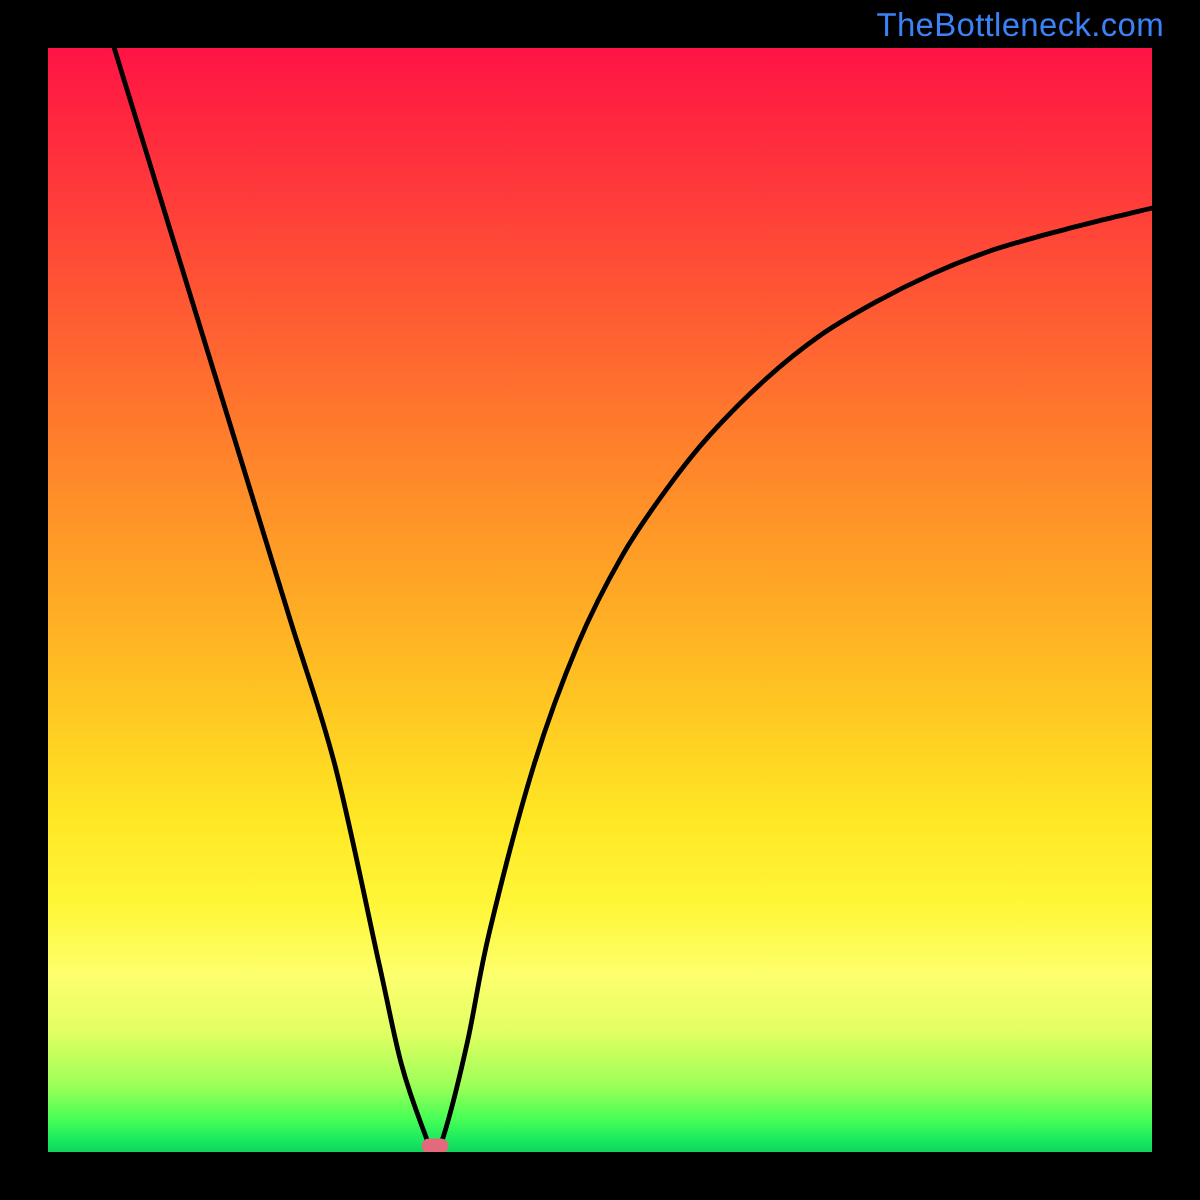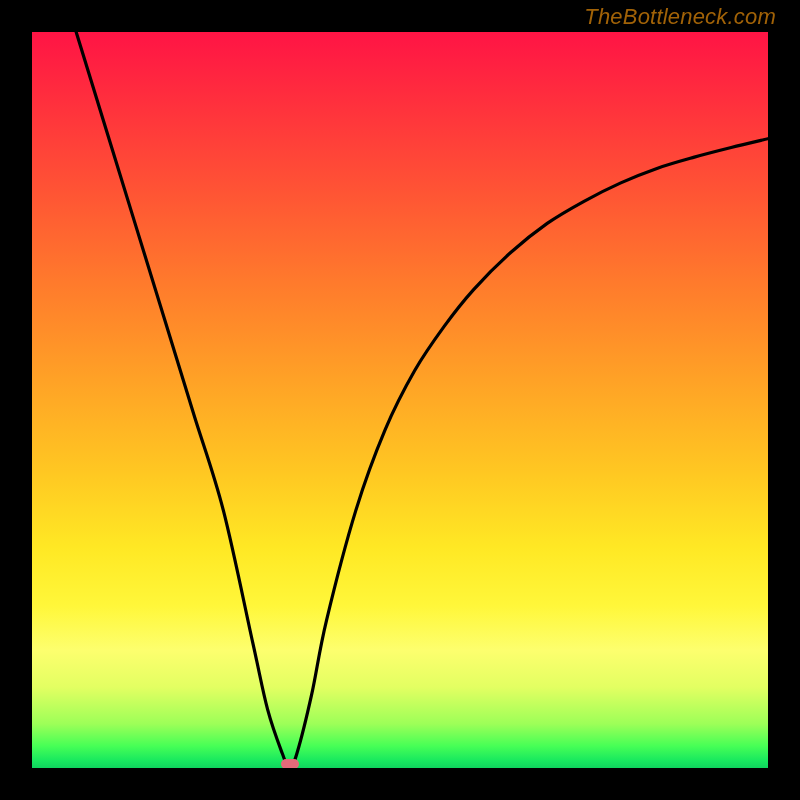--- a/index.html
+++ b/index.html
@@ -14,26 +14,25 @@
   .frame {
     position: relative;
     width: 800px;
     height: 800px;
     background: #000000;
   }
   .watermark {
     position: absolute;
     top: 4px;
     right: 24px;
-    color: #a16207;
+    color: #3b82f6;
     font-size: 22px;
     letter-spacing: 0.2px;
     font-weight: 400;
     z-index: 5;
-    font-style: italic;
   }
   .plot-area {
     position: absolute;
     left: 32px;
     top: 32px;
     width: 736px;
     height: 736px;
     overflow: hidden;
     
     background: linear-gradient(

